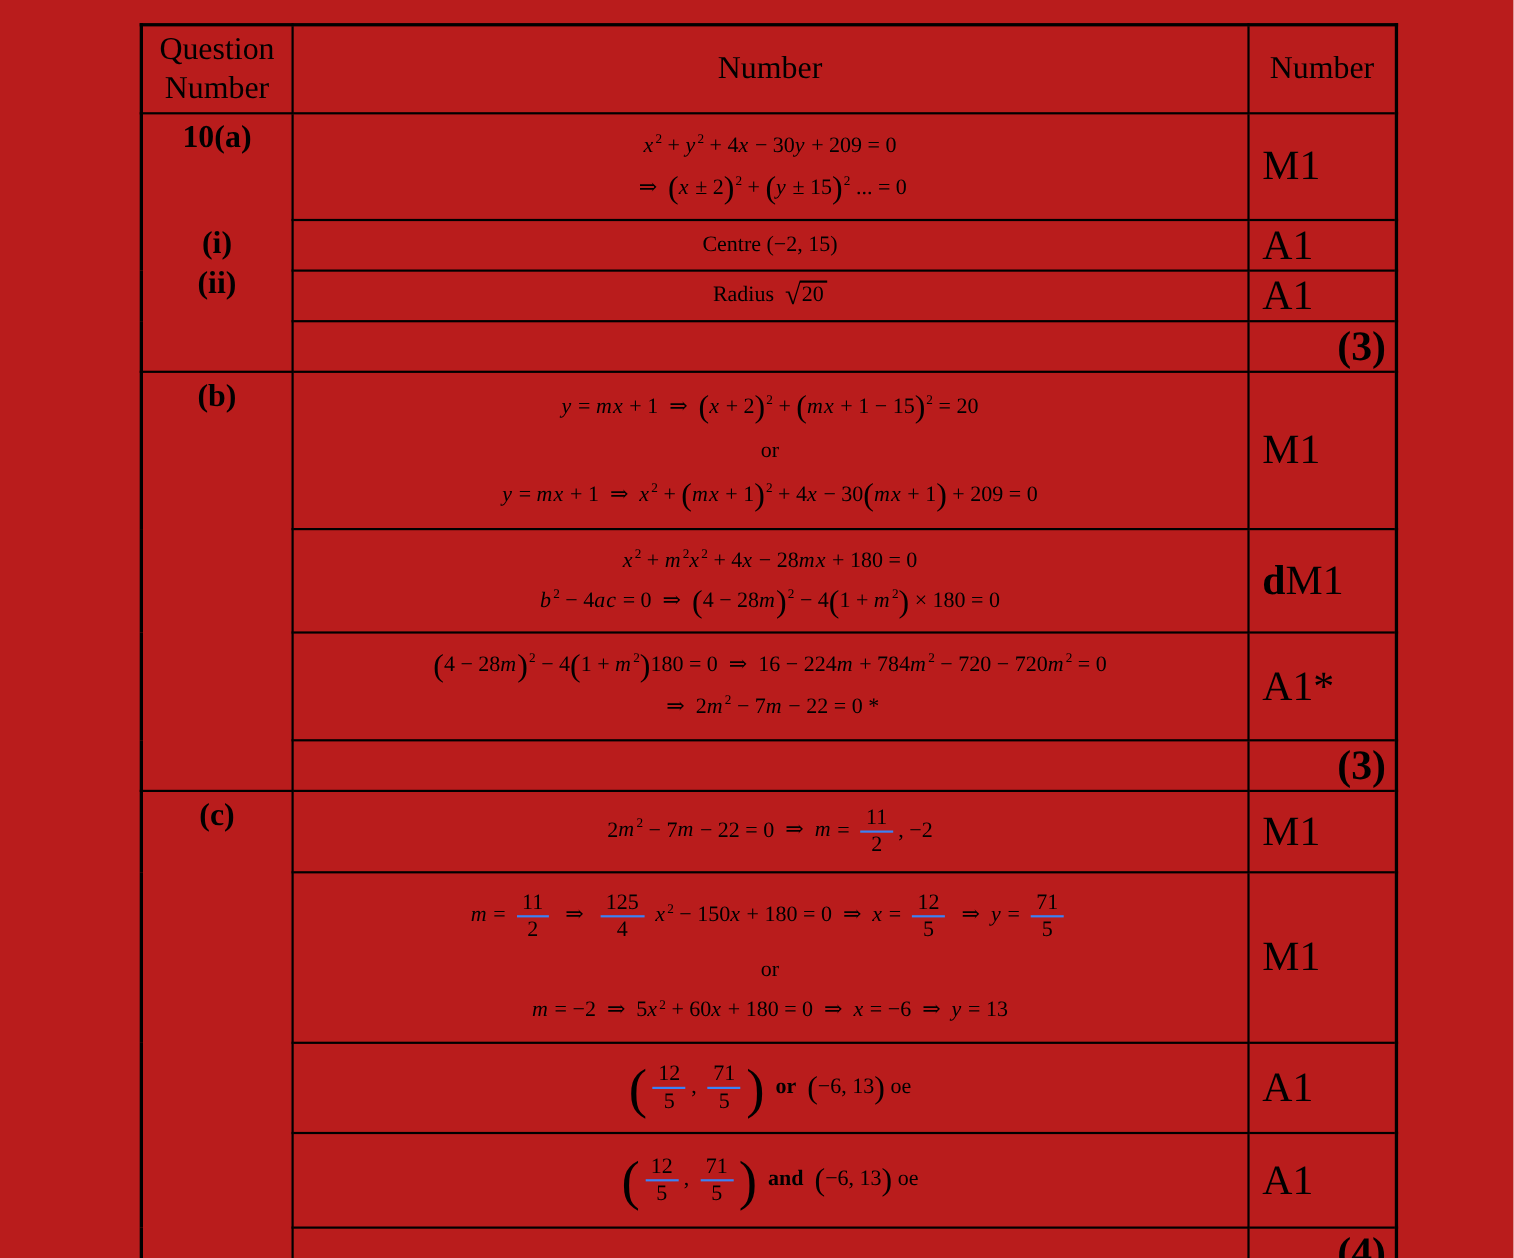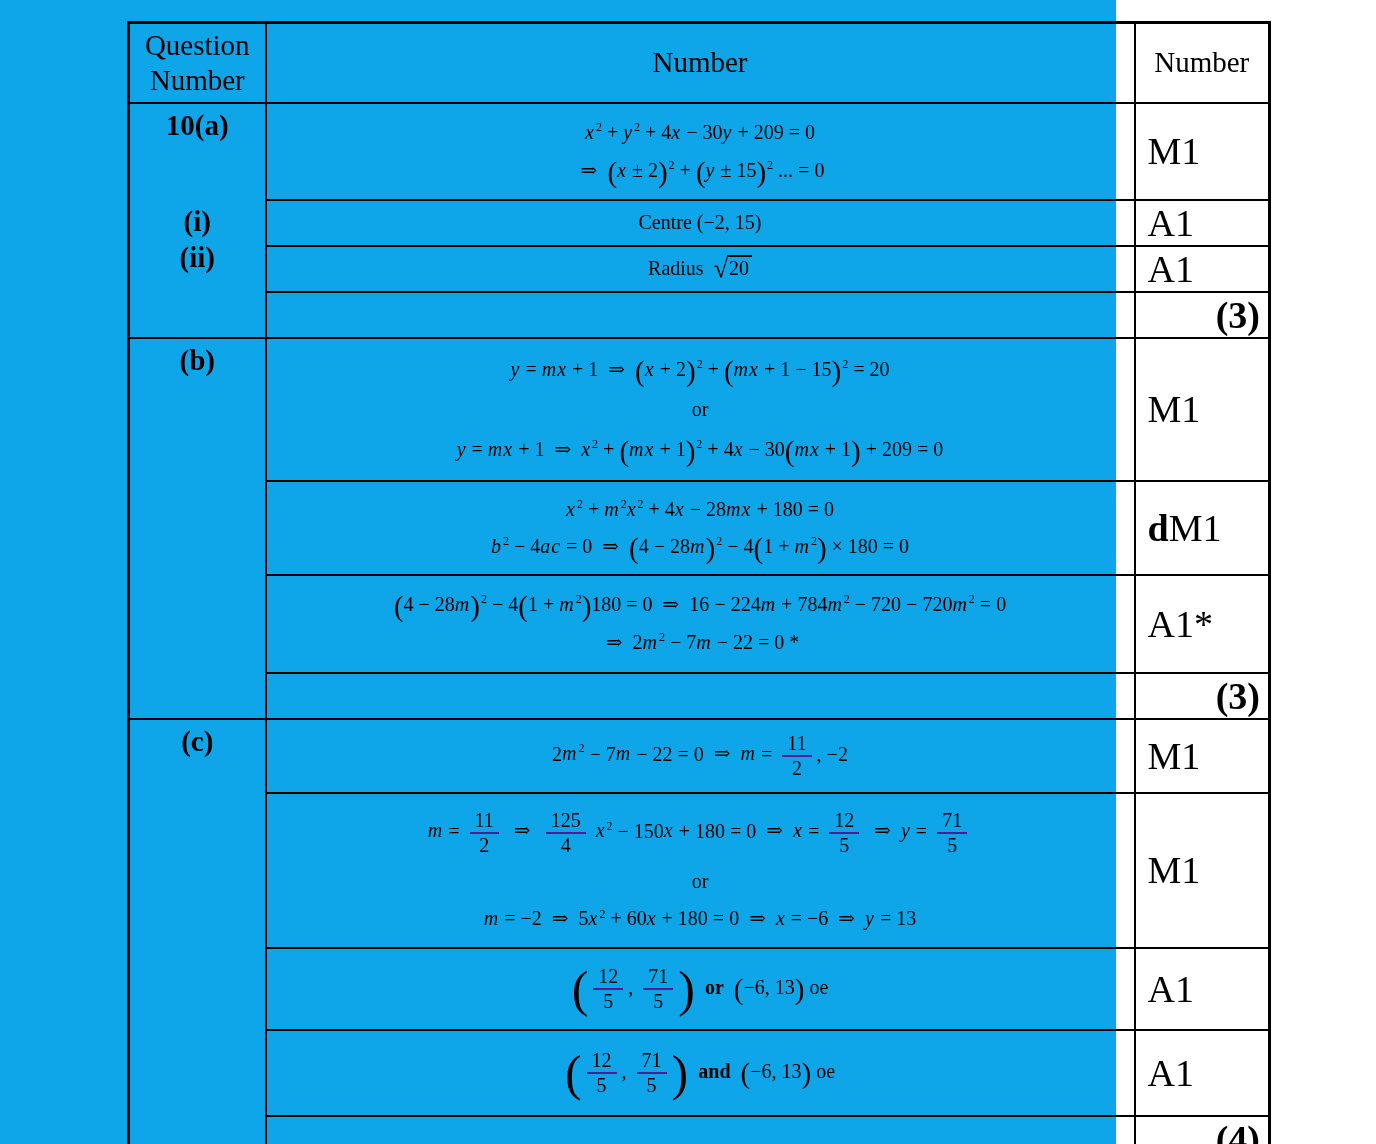--- a/index.html
+++ b/index.html
@@ -1,18 +1,18 @@
 <!DOCTYPE html>
 <html><head>
 <meta charset="utf-8">
 <style>
   * { margin:0; padding:0; box-sizing:border-box; }
   html, body { width:1376px; height:1144px; background:#ffffff; }
   body { font-family:"Liberation Serif","DejaVu Serif",serif; color:#000; overflow:hidden; }
-  .page { position:relative; width:1116px; height:1144px; background:#0ea5e9; }
+  .page { position:relative; width:1376px; height:1144px; background:#b91c1c; }
 
   table.ms { position:absolute; left:127px; top:21px; width:1141px;
              border-collapse:collapse; table-layout:fixed; border:3px solid #000; }
   td, th { border:2px solid #000; }
 
   th { font-weight:normal; font-size:29px; text-align:center; vertical-align:middle;
        line-height:1.2; padding:4px; }
 
   .qcell { vertical-align:top; }
   .qwrap { position:relative; width:100%; }
@@ -27,21 +27,21 @@
   .marks-cell { font-size:38px; padding-left:12px; vertical-align:middle; }
   .marks-cell.subtotal { text-align:right; padding-right:8px; padding-left:0; font-weight:bold; }
   .total-cell { font-weight:bold; font-size:29px; text-align:center; vertical-align:middle; }
 
   
   i { font-style:italic; padding-right:1px; }
   sup { font-size:0.6em; vertical-align:0.65em; line-height:0; margin-left:1px; }
   .rm { font-style:normal; }
   .op { margin:0 5px; }
   .frac { display:inline-block; vertical-align:middle; text-align:center; margin:0 5px; }
-  .fnum { display:block; padding:0 5px 1px; border-bottom:2px solid #4c1d95; line-height:1.05; }
+  .fnum { display:block; padding:0 5px 1px; border-bottom:2px solid #3b82f6; line-height:1.05; }
   .fden { display:block; padding:1px 5px 0; line-height:1.05; }
   .sqrt { white-space:nowrap; }
   .srad { font-size:1.3em; line-height:0; vertical-align:-0.08em; margin-right:-1px; font-style:normal; }
   .svin { border-top:2px solid #000; padding:0 3px 0 2px; }
   .bigp  { font-size:1.45em; line-height:0; vertical-align:middle; font-style:normal; }
   .biggp { font-size:2.5em;  line-height:0; vertical-align:middle; font-style:normal; }
 </style>
 </head>
 <body>
 

